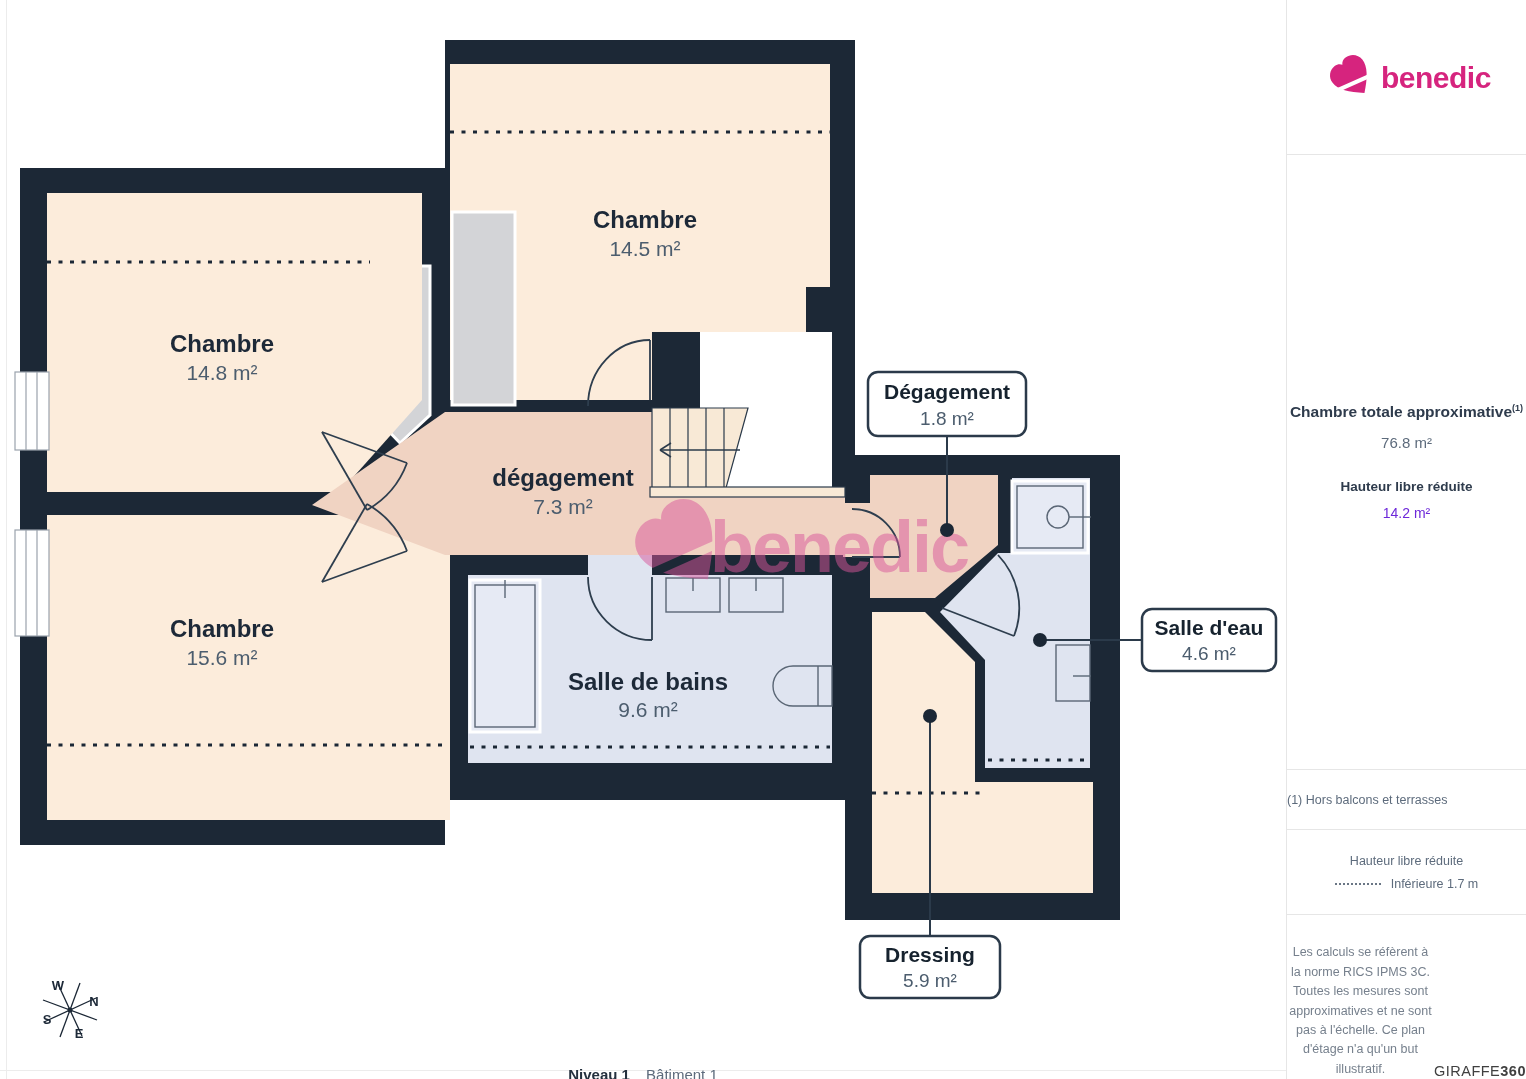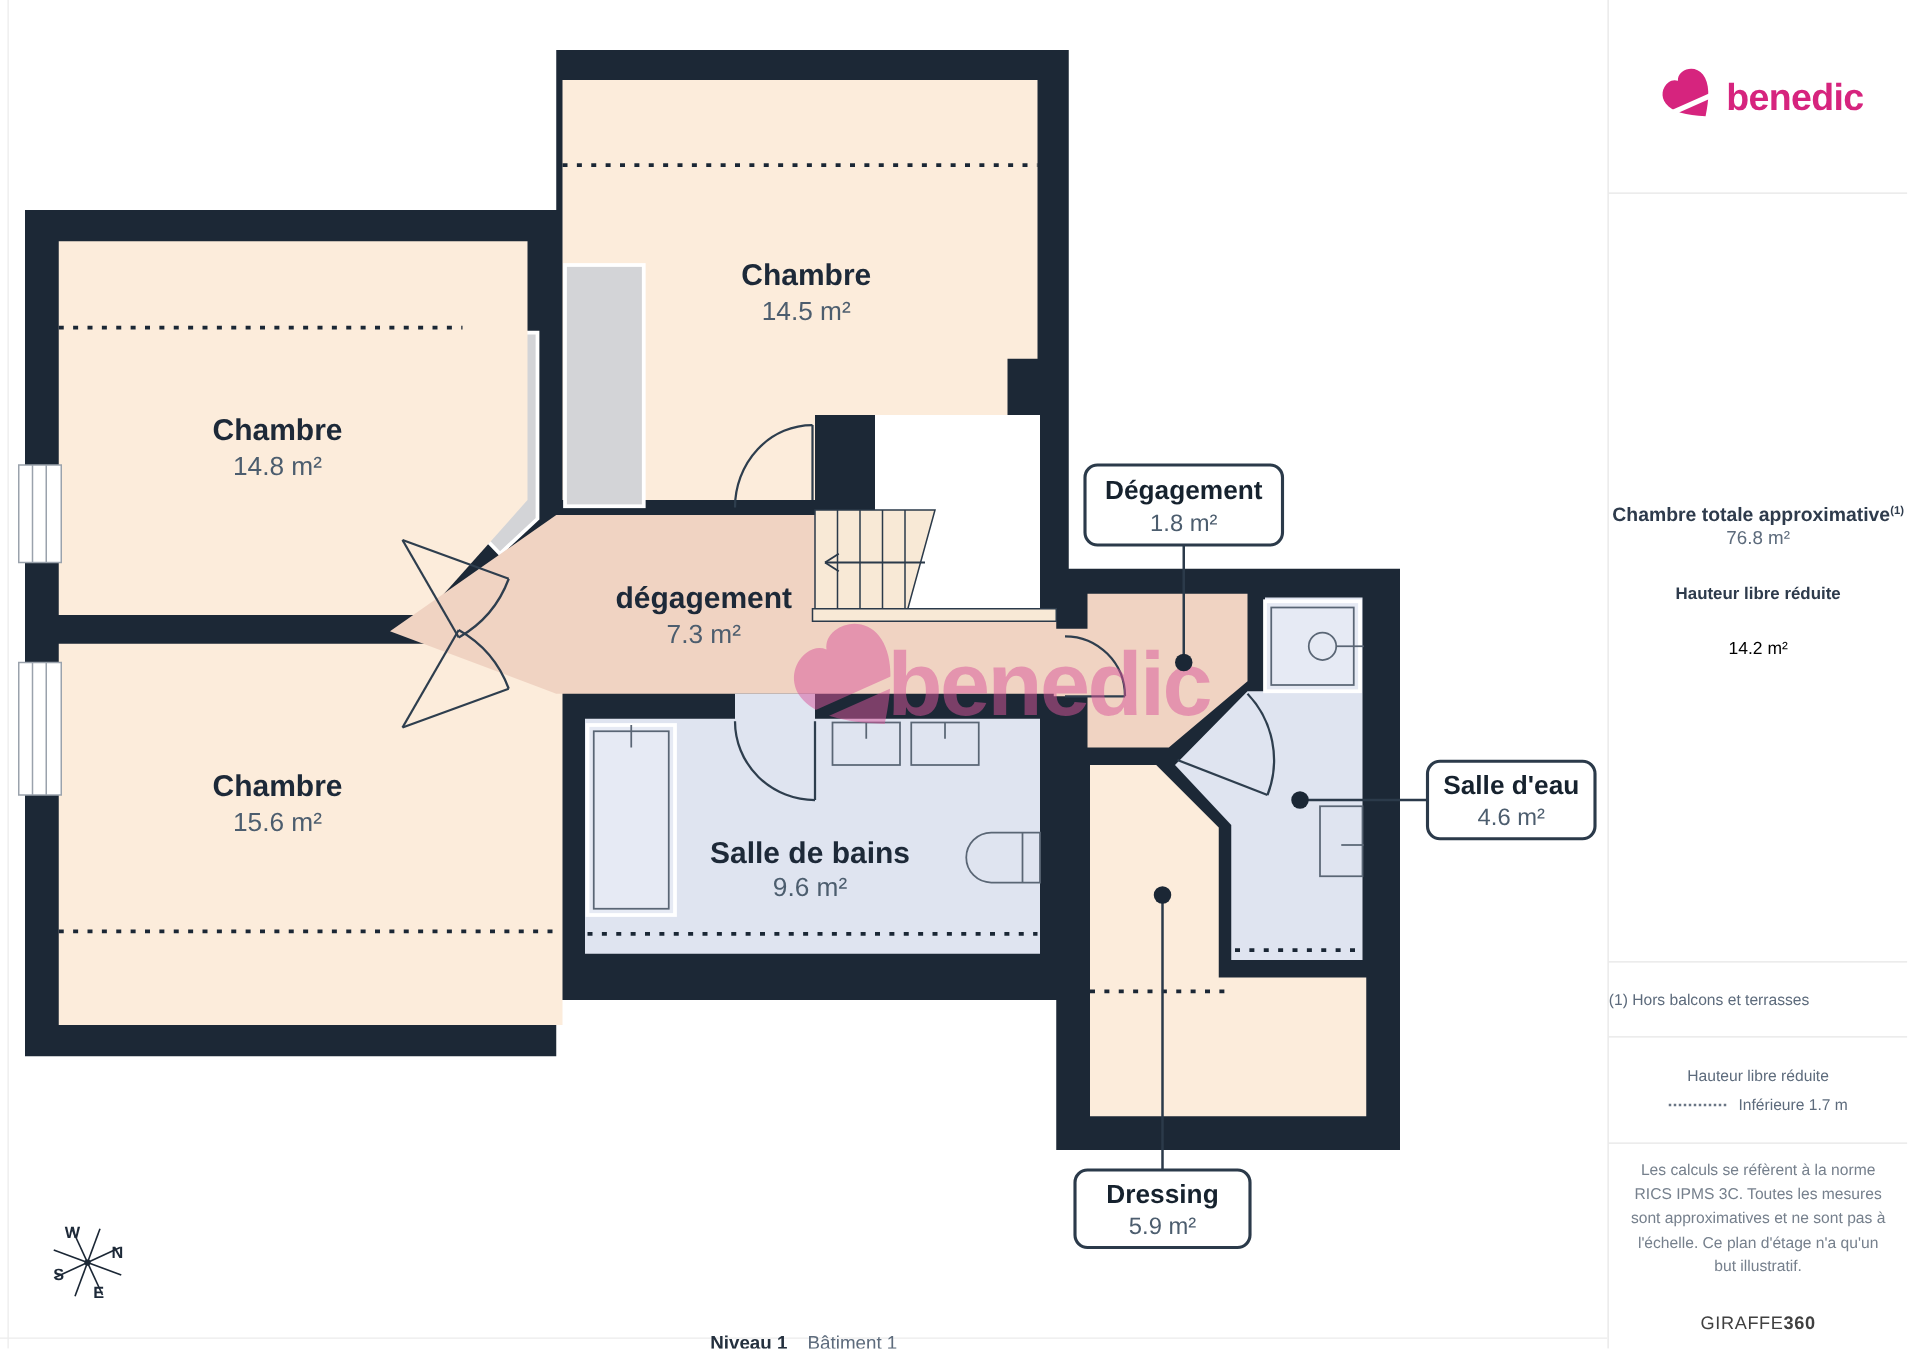--- a/index.html
+++ b/index.html
@@ -18,30 +18,30 @@
   .caption{position:absolute;left:0;top:1042px;width:1286px;text-align:center;font-size:15px;margin-top:24px;}
   .caption .lvl{font-weight:700;color:#24303e;}
   .caption .bld{color:#5d6b7c;margin-left:12px;}
   .sidebar{position:absolute;left:1286px;top:0;width:240px;height:1079px;background:#fff;
            border-left:1px solid #e6e6e6;box-sizing:border-box;}
   .sec{box-sizing:border-box;width:100%;border-bottom:1px solid #e6e6e6;text-align:center;}
   .sec-logo{height:155px;display:flex;align-items:center;justify-content:center;}
   .sec-stats{height:615px;padding-top:248px;}
   .stat-title{font-size:15.5px;font-weight:700;color:#2e3b4c;}
   .stat-title sup{font-size:9px;}
-  .stat-value{font-size:15px;color:#5d6b7c;}
+  .stat-value{font-size:15px;color:#5d6b7c;margin-top:13px;}
   .stat-sub{font-size:13.5px;font-weight:700;color:#2e3b4c;margin-top:28px;}
-  .stat-sub-value{font-size:14px;color:#000000;margin-top:28px;}
+  .stat-sub-value{font-size:14px;color:#6d28d9;margin-top:11px;}
   .sec-footnote{height:60px;display:flex;align-items:center;justify-content:flex-start;
                 font-size:12.5px;color:#5d6b7c;}
   .sec-legend{height:85px;display:flex;flex-direction:column;align-items:center;justify-content:center;
               font-size:12.5px;color:#5d6b7c;}
   .legend-row{margin-top:9px;display:flex;align-items:center;}
   .legend-dash{display:inline-block;width:46px;border-top:2px dotted #6a7685;margin-right:10px;}
-  .sec-legal{height:164px;border-bottom:none;display:flex;flex-direction:column;align-items:center;
+  .sec-legal{height:164px;border-bottom:none;display:flex;flex-direction:row;align-items:flex-end;
              justify-content:center;}
   .legal-text{width:204px;font-size:12.5px;line-height:1.55;color:#76808d;}
   .giraffe{margin-top:28px;font-size:14.5px;letter-spacing:.5px;color:#404040;}
   .giraffe .g1{font-weight:400;}
   .giraffe .g2{font-weight:700;}
   .frame-line-v{position:absolute;left:6px;top:0;width:1px;height:1079px;background:#ececec;}
   .frame-line-h{position:absolute;left:0;top:1070px;width:1286px;height:1px;background:#ececec;}
 </style>
 </head>
 <body>

